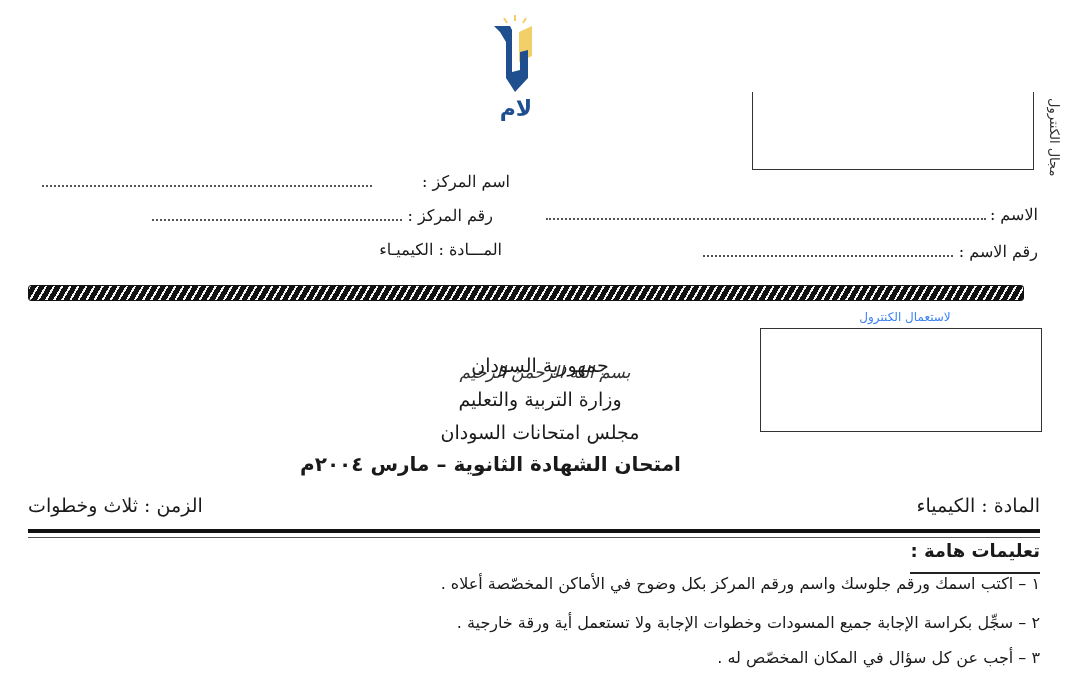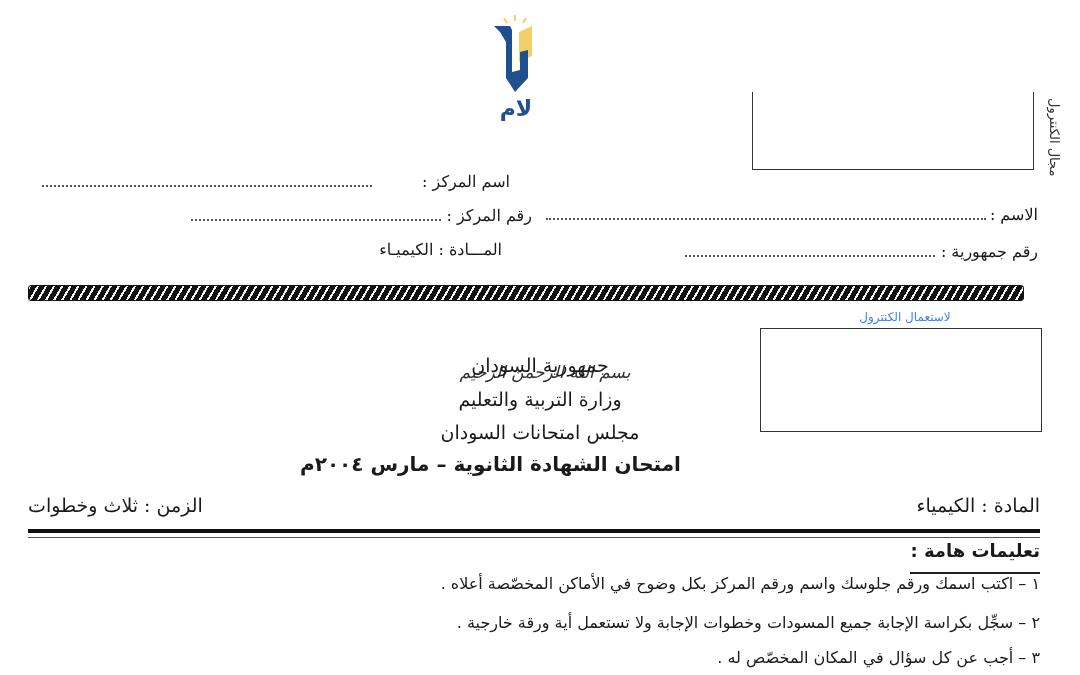--- a/index.html
+++ b/index.html
@@ -118,34 +118,34 @@
   </svg>
 </div>
 
 <div class="abs ctrl-box-top"></div>
 <div class="abs ctrl-vertical rtl">مجال الكنترول</div>
 
 <div class="abs field-row rtl" style="right:570px; top:172px;gap:44px;">
   <span>اسم المركز :</span>
   <span class="dots" style="width:330px; margin-right:6px;"></span>
 </div>
-<div class="abs field-row rtl" style="right:548px; top:206px;">
+<div class="abs field-row rtl" style="right:587px; top:206px;">
   <span>رقم المركز :</span>
   <span class="dots" style="width:250px; margin-right:6px;"></span>
 </div>
 <div class="abs field-row rtl" style="right:578px; top:240px;">
   <span>المـــادة : الكيميـاء</span>
 </div>
 
 <div class="abs field-row rtl" style="right:42px; top:205px;">
   <span>الاسم :</span>
   <span class="dots" style="width:440px; margin-right:4px;"></span>
 </div>
 <div class="abs field-row rtl" style="right:42px; top:242px;">
-  <span>رقم جمهورية :</span>
+  <span>رقم الاسم :</span>
   <span class="dots" style="width:250px; margin-right:6px;"></span>
 </div>
 
 <div class="abs hatch"></div>
 
 <div class="abs ctrl2-label rtl">لاستعمال الكنترول</div>
 <div class="abs ctrl2-box"></div>
 
 <div class="abs bismillah rtl">بسم الله الرحمن الرحيم</div>
 <div class="abs center-line rtl" style="top:354px;">جمهورية السودان</div>

